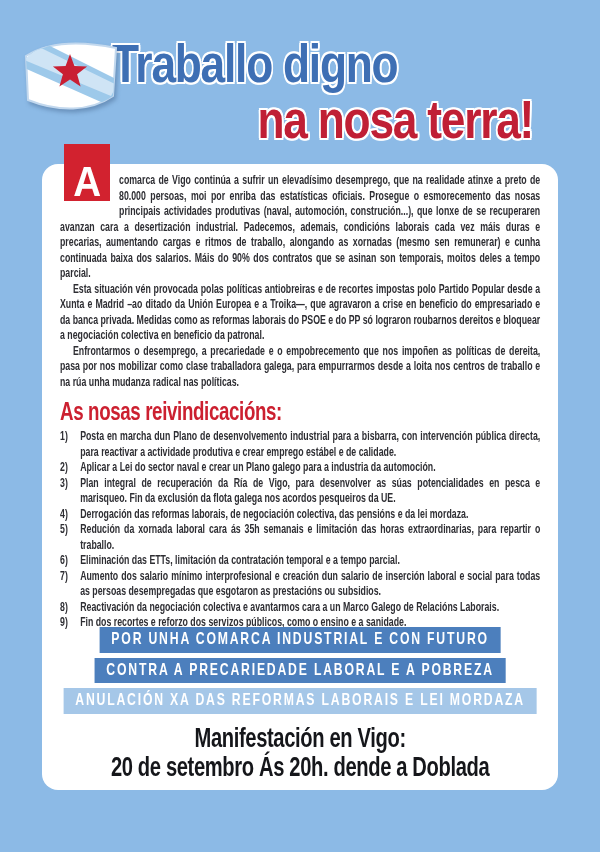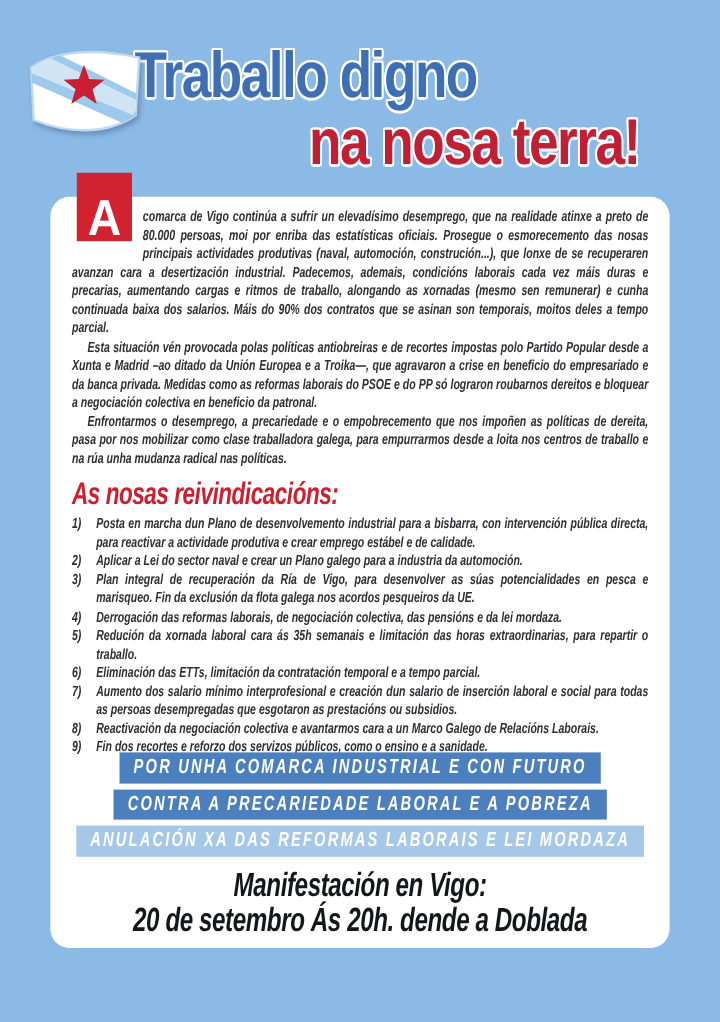--- a/index.html
+++ b/index.html
@@ -14,21 +14,21 @@
         filter:drop-shadow(2px 3px 2px rgba(40,70,110,.35));}
   .title{position:absolute;font-weight:bold;line-height:1;letter-spacing:-1.5px;z-index:2;white-space:nowrap;
         text-shadow:2px 0 0 #fff,-2px 0 0 #fff,0 2px 0 #fff,0 -2px 0 #fff,
                     1.7px 1.7px 0 #fff,-1.7px 1.7px 0 #fff,1.7px -1.7px 0 #fff,-1.7px -1.7px 0 #fff;}
   .t1{left:112px;top:36px;font-size:54px;color:var(--title-blue);transform:scaleX(.82);transform-origin:0 0;}
   .t2{right:84px;top:92px;font-size:54px;color:var(--title-red);transform:scaleX(.82);transform-origin:100% 0;}
   .dropbox{position:absolute;left:64px;top:144px;width:46px;height:57px;background:var(--accent-red);
         z-index:4;display:flex;align-items:flex-end;justify-content:center;}
   .dropbox span{color:#fff;font-weight:bold;font-size:42px;line-height:.9;transform:scaleX(.92);}
   .card{position:absolute;left:42px;top:164px;width:516px;height:626px;background:var(--card-bg);
-        border-radius:16px;z-index:1;overflow:hidden;font-style:italic;}
+        border-radius:16px;z-index:1;overflow:hidden;}
   .content{position:relative;margin:9px 0 0 18px;width:667px;height:610px;
         transform:scaleX(.72);transform-origin:0 0;
         color:var(--body-text);font-weight:bold;font-size:12.2px;line-height:15.5px;}
   .p{margin:0;text-align:justify;}
   .pi{text-indent:18px;}
   .cap-spacer{float:left;width:82px;height:32px;}
   .demands-heading{margin:8px 0 5px;font-size:26px;line-height:26px;color:var(--heading-red);letter-spacing:-.5px;}
   .item{display:flex;text-align:justify;}
   .num{flex:0 0 28px;}
   .txt{flex:1;}

